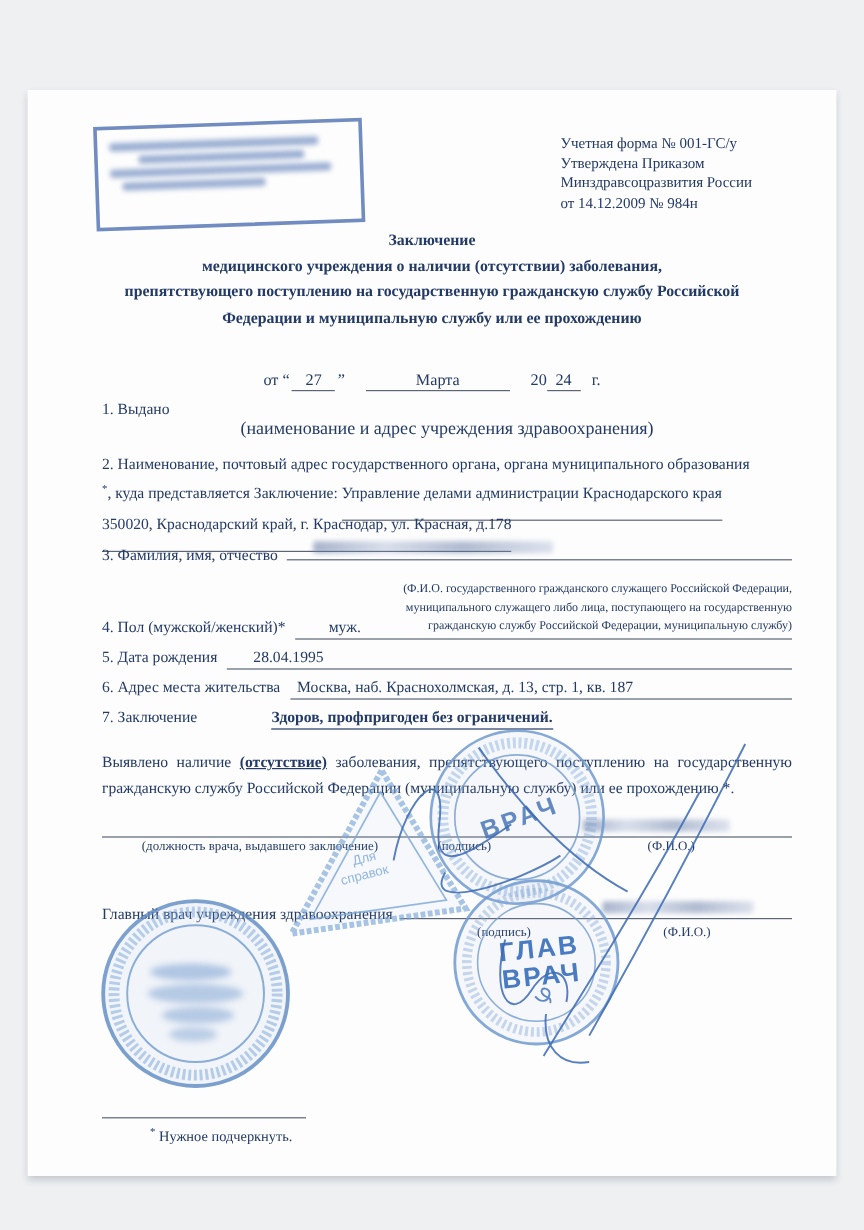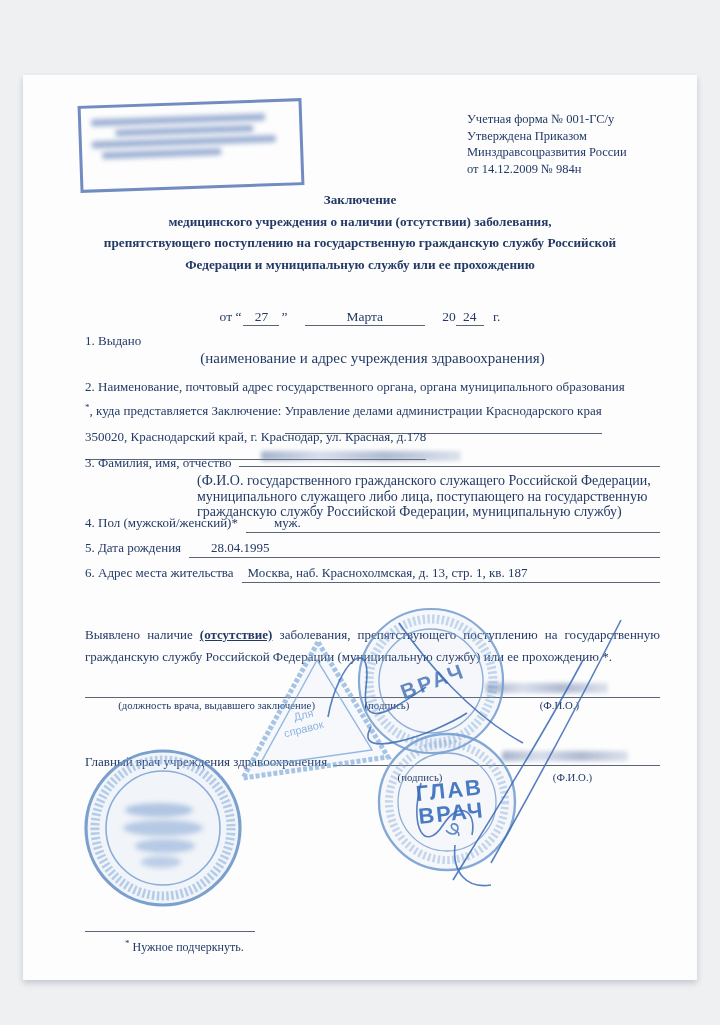--- a/index.html
+++ b/index.html
@@ -39,21 +39,21 @@
   .lbl{white-space:nowrap;}
   .val{flex:1;border-bottom:1px solid #5c6575;margin-left:8px;
        padding:0 4px 1px 16px;white-space:nowrap;}
   .cap{font-size:15px;text-align:center;margin-top:1px;}
   .ul{border-bottom:1px solid #5c6575;padding-bottom:15px;}
   .nw{white-space:nowrap;}
   .line21{line-height:21px;}
   .i1{top:258px;} .i2{top:301px;} .i3{top:373px;}
   .i4{top:440px;} .i5{top:465px;} .i6{top:490px;} .i7{top:515px;}
   .i3 .val{position:relative;height:17px;}
-  .i3caps{font-size:14px;line-height:15.5px;text-align:left;margin-left:112px;margin-top:2px;}
+  .i3caps{font-size:10px;line-height:15.5px;text-align:right;margin-left:112px;margin-top:12px;}
   .i7 .bval{font-weight:bold;margin-left:62px;border-bottom:1px solid #233a66;padding-bottom:1px;}
   
   .para{position:absolute;left:62px;right:37px;top:549px;font-size:13px;
         line-height:21.5px;text-align:justify;}
   .para .emph{font-weight:bold;text-decoration:underline;}
   
   .sig1{position:absolute;left:62px;right:37px;top:606px;}
   .sigline{height:16px;border-bottom:1px solid #5c6575;position:relative;}
   .caps3{display:flex;font-size:10.8px;margin-top:1px;}
   .caps3 .c-left{width:40%;text-align:right;}
@@ -161,20 +161,26 @@
     </div>
   </div>
 
   <div class="item i6">
     <div class="flexrow">
       <span class="lbl">6. Адрес места жительства</span>
       <span class="val" style="padding-left:6px;">Москва, наб. Краснохолмская, д. 13, стр. 1, кв. 187</span>
     </div>
   </div>
 
+  <div class="item i7">
+    <div class="flexrow">
+      <span class="lbl">7. Заключение</span>
+      <span class="bval">Здоров, профпригоден без ограничений.</span>
+    </div>
+  </div>
 
   <div class="para">
     <span>Выявлено наличие </span><span class="emph">(отсутствие)</span><span> заболевания, препятствующего поступлению на государственную гражданскую службу Российской Федерации (муниципальную службу) или ее прохождению *.</span>
   </div>
 
   <div class="sig1">
     <div class="sigline">
       <span class="redact r-sig1"></span>
     </div>
     <div class="caps3">

